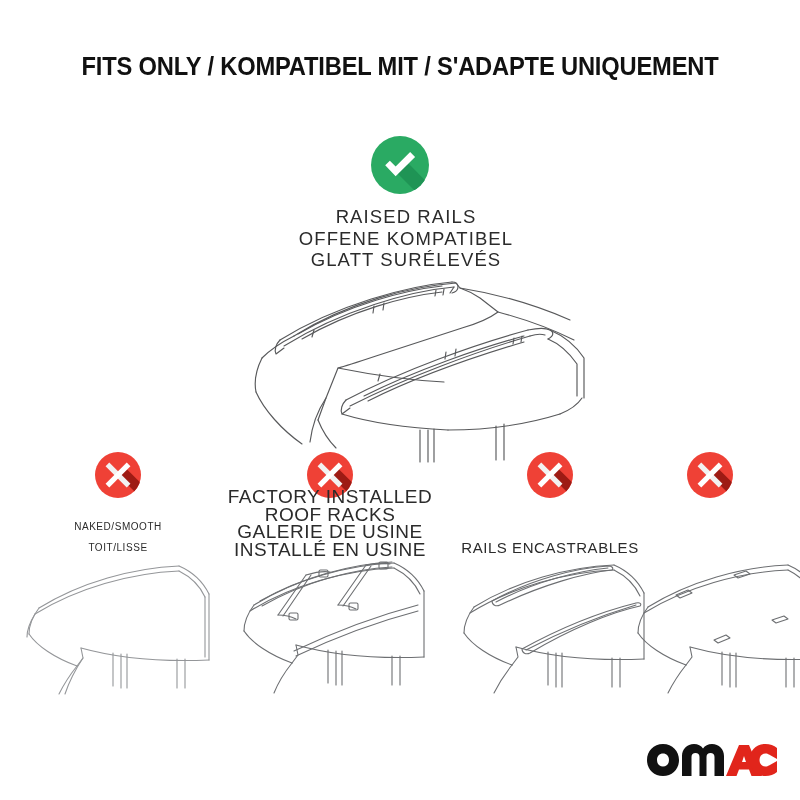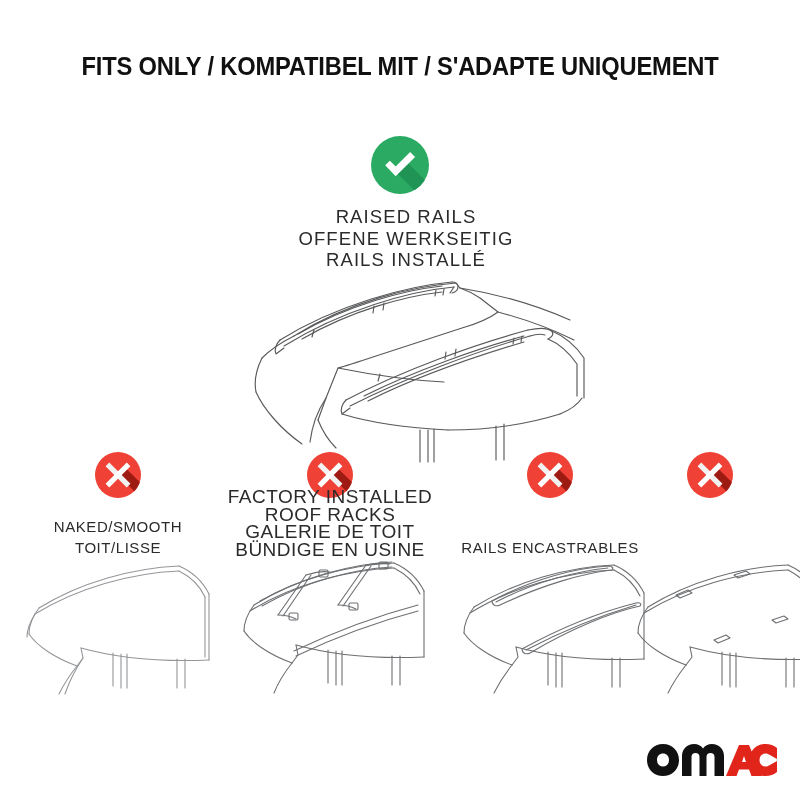--- a/index.html
+++ b/index.html
@@ -100,21 +100,21 @@
     left: 50%;
     bottom: 105px;
   }
 
   
   #col-naked        { left: 8px;   width: 220px; }
   #col-factory      { left: 208px; width: 244px; }
   #col-flush        { left: 448px; width: 204px; }
   #col-fixedpoint   { left: 632px; width: 156px; }
 
-  #col-naked      .col-label { font-size: 15px; line-height: 21px; }
+  #col-naked      .col-label { font-size: 10px; line-height: 21px; }
   #col-factory    .col-label { font-size: 19px; line-height: 17.5px; letter-spacing: 0.5px; }
   #col-flush      .col-label { font-size: 15px;   line-height: 20px; }
   #col-fixedpoint .col-label { font-size: 14.5px; line-height: 19px; }
 
   #col-naked      .col-art { width: 215px; height: 135px; margin-left: -107px; }
   #col-factory    .col-art { width: 222px; height: 142px; margin-left: -110px; }
   #col-flush      .col-art { width: 218px; height: 138px; margin-left: -106px; }
   #col-fixedpoint .col-art { width: 200px; height: 138px; margin-left: -88px; }
 
   
@@ -143,22 +143,22 @@
     </defs>
     <circle cx="50" cy="50" r="50" fill="#2aaa63"></circle>
     <g clip-path="url(#heroClip)">
       <path d="M41 60 L100 119 L118 101 L59 42 Z" fill="#1f9455"></path>
     </g>
     <path d="M24.5 50.5 L32.5 42.5 L42.5 52.5 L67.5 27.5 L76 36 L42.5 69.5 Z" fill="#ffffff"></path>
   </svg>
 
   <div class="hero-labels">
     <div>RAISED RAILS</div>
-    <div>OFFENE WERKSEITIG</div>
-    <div>RAILS INSTALLÉ</div>
+    <div>OFFENE KOMPATIBEL</div>
+    <div>GLATT SURÉLEVÉS</div>
   </div>
 </div>
 
 <svg class="hero-art" viewBox="0 0 410 185">
   <g fill="none" stroke="#58595b" stroke-width="1.15" stroke-linejoin="round" stroke-linecap="round">
 
     <path d="M96 58 C150 24 215 8 258 5 L262 10 C268 12 276 16 282 20
              L300 34 C292 40 278 46 264 50
              L178 78 C160 84 148 88 140 90
              L128 120 L120 142"></path>
@@ -271,21 +271,21 @@
       <circle cx="50" cy="50" r="50" fill="#ef4136"></circle>
       <g clip-path="url(#c2)">
         <path d="M50 50 L108 108 L124 92 L66 34 Z" fill="#9e1b14"></path>
       </g>
       <path d="M31 23 L77 69 L69 77 L23 31 Z" fill="#f2f2f2"></path>
       <path d="M69 23 L77 31 L31 77 L23 69 Z" fill="#ffffff"></path>
     </svg>
 
     <div class="col-label">
       <div>FACTORY INSTALLED ROOF RACKS</div>
-      <div>GALERIE DE TOIT BÜNDIGE EN USINE</div>
+      <div>GALERIE DE USINE INSTALLÉ EN USINE</div>
     </div>
 
     <svg class="col-art" viewBox="0 0 222 142">
       <g fill="none" stroke="#6d6f72" stroke-width="1.1" stroke-linejoin="round" stroke-linecap="round">
 
         <path d="M34 52 C76 26 128 12 174 10"></path>
         <path d="M30 58 C72 32 126 17 174 15"></path>
         <path d="M174 10 C188 16 198 26 204 38"></path>
         <path d="M174 15 C186 21 195 30 200 41"></path>
         <path d="M34 52 C28 60 24 70 24 78"></path>

